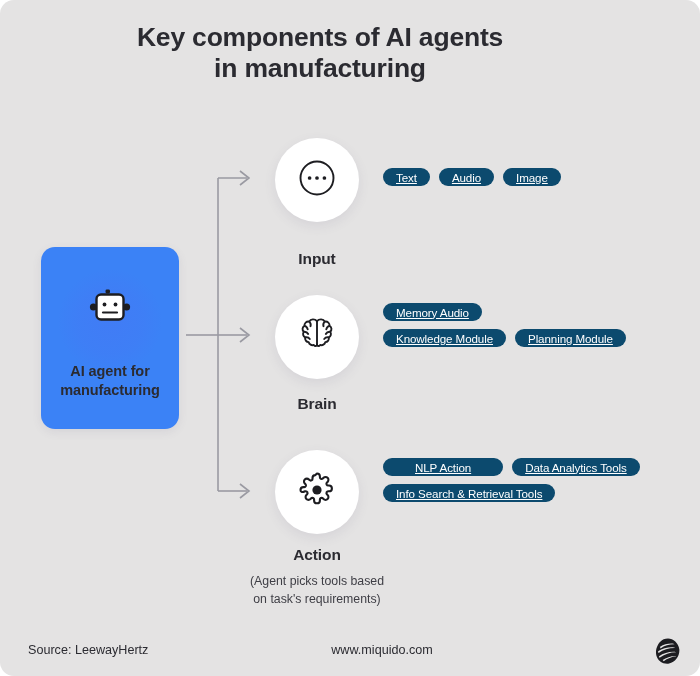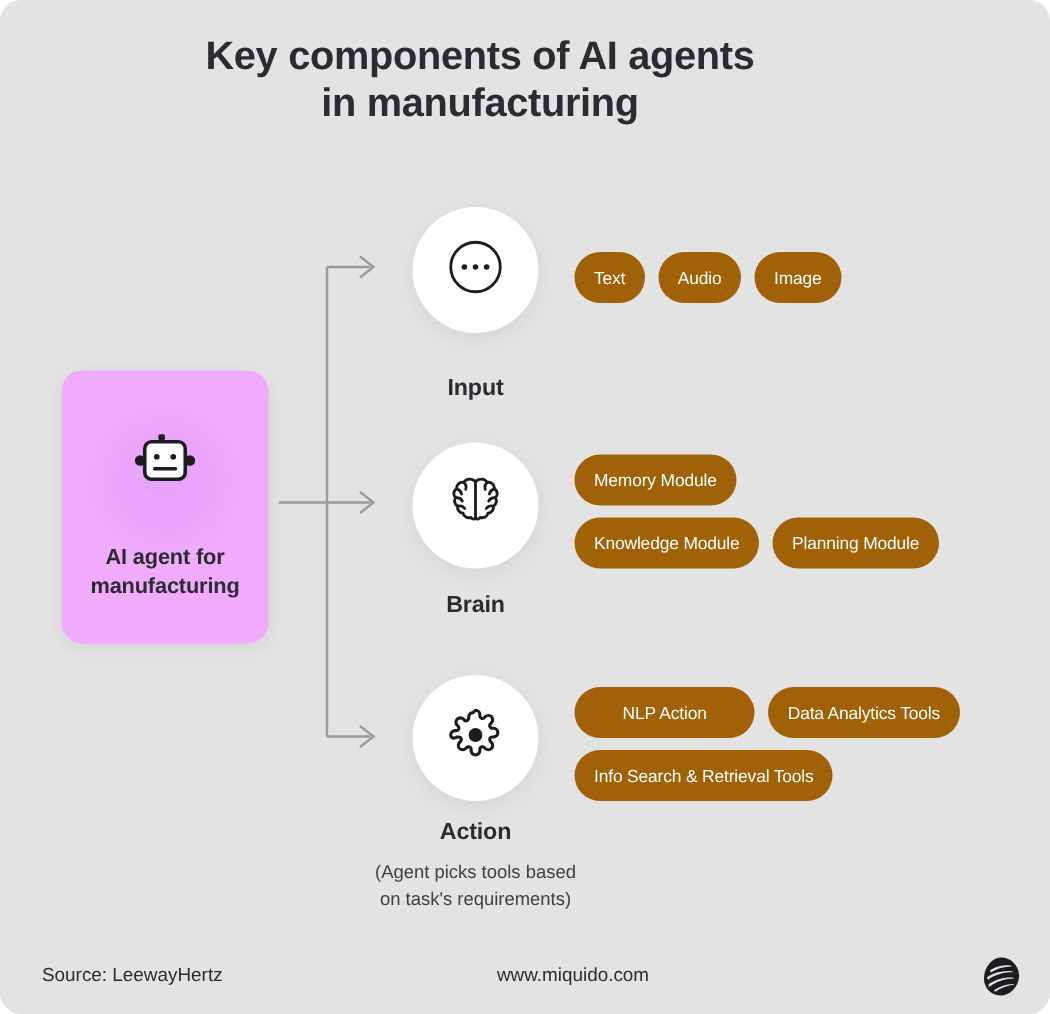--- a/index.html
+++ b/index.html
@@ -24,21 +24,21 @@
     font-weight:700;
     line-height:31px;
     letter-spacing:-0.2px;
   }
   #title .l{display:block;}
 
   
   #agent-card{
     position:absolute;left:41px;top:247px;
     width:138px;height:182px;
-    background:#f0abfc;
+    background:#3b82f6;
     border-radius:14px;
     box-shadow:0 3px 10px rgba(90,80,120,.10);
     display:flex;flex-direction:column;
     align-items:center;justify-content:flex-start;
   }
   #agent-glow{
     position:absolute;left:50%;top:22px;
     transform:translateX(-50%);
     width:104px;height:104px;border-radius:50%;
     background:radial-gradient(circle, rgba(124,58,237,.085) 0%, rgba(124,58,237,.05) 45%, rgba(124,58,237,0) 72%);
@@ -85,30 +85,31 @@
     text-align:center;
     color:#3e3e45;
     font-size:12.3px;line-height:18px;
   }
   .node-caption .l{display:block;}
 
   
   .tags{position:absolute;left:383px;top:0;width:300px;}
   .tag-line{display:flex;gap:9px;margin-bottom:8px;}
   .tag{
-    background:#a16207;
+    background:#0c4a6e;
     color:#ffffff;
     border-radius:999px;
-    height:34px;
+    height:18px;
     display:inline-flex;align-items:center;justify-content:center;
     padding:0 13px;
     font-size:11.6px;
     letter-spacing:-0.1px;
     white-space:nowrap;
     box-sizing:border-box;
+    text-decoration:underline;
   }
   .tag.wide{padding:0 32px;}
   #tags-input{top:30px;}
   #tags-brain{top:8px;}
   #tags-action{top:8px;}
 
   
   #footer-source{
     position:absolute;left:28px;top:643px;
     color:#2b2b31;font-size:12.6px;
@@ -205,21 +206,21 @@
             <path d="M32.2 16.8c-1.9-.2-3.6.7-4.4 2.2"></path>
             <path d="M7.2 22.4c1.8-.4 3.6.2 4.6 1.6"></path>
             <path d="M30.8 22.4c-1.8-.4-3.6.2-4.6 1.6"></path>
           </g>
         </svg>
       </span>
     </div>
     <div class="node-label" id="label-brain">Brain</div>
     <div class="tags" id="tags-brain">
       <div class="tag-line">
-        <span class="tag">Memory Module</span>
+        <span class="tag">Memory Audio</span>
       </div>
       <div class="tag-line">
         <span class="tag">Knowledge Module</span>
         <span class="tag">Planning Module</span>
       </div>
     </div>
   </div>
 
   <div class="row" id="row-action">
     <div class="node-circle">

